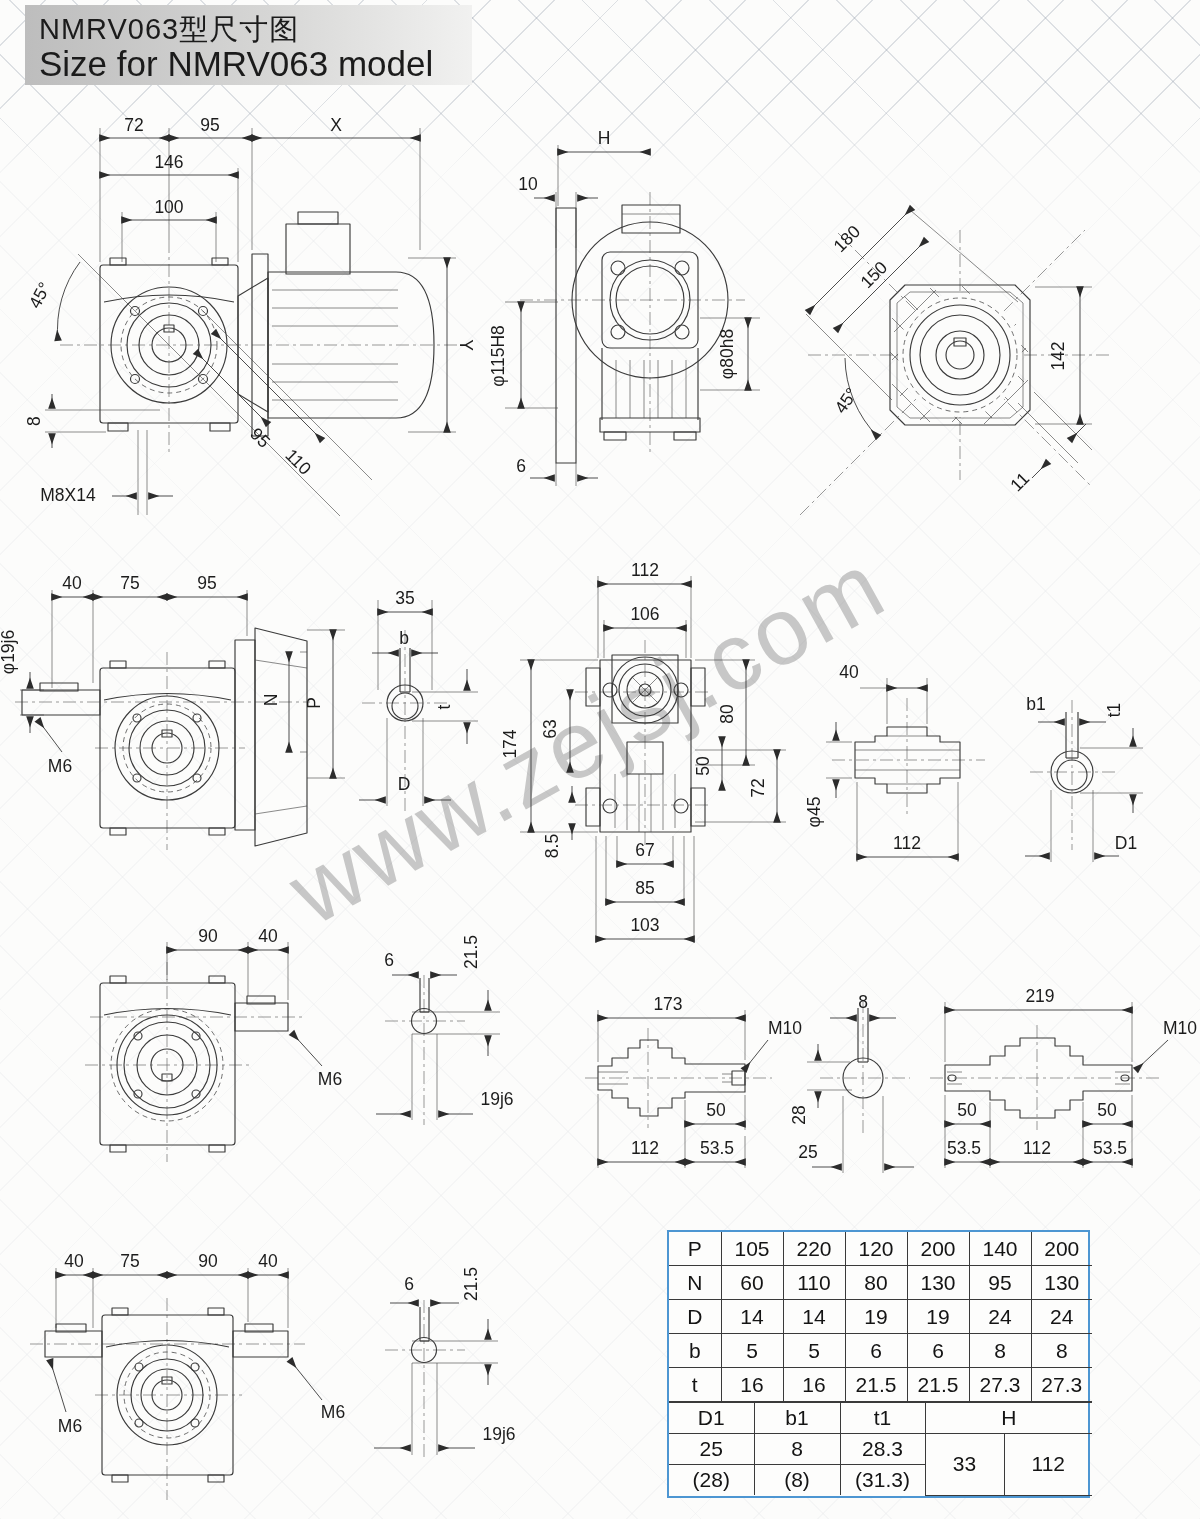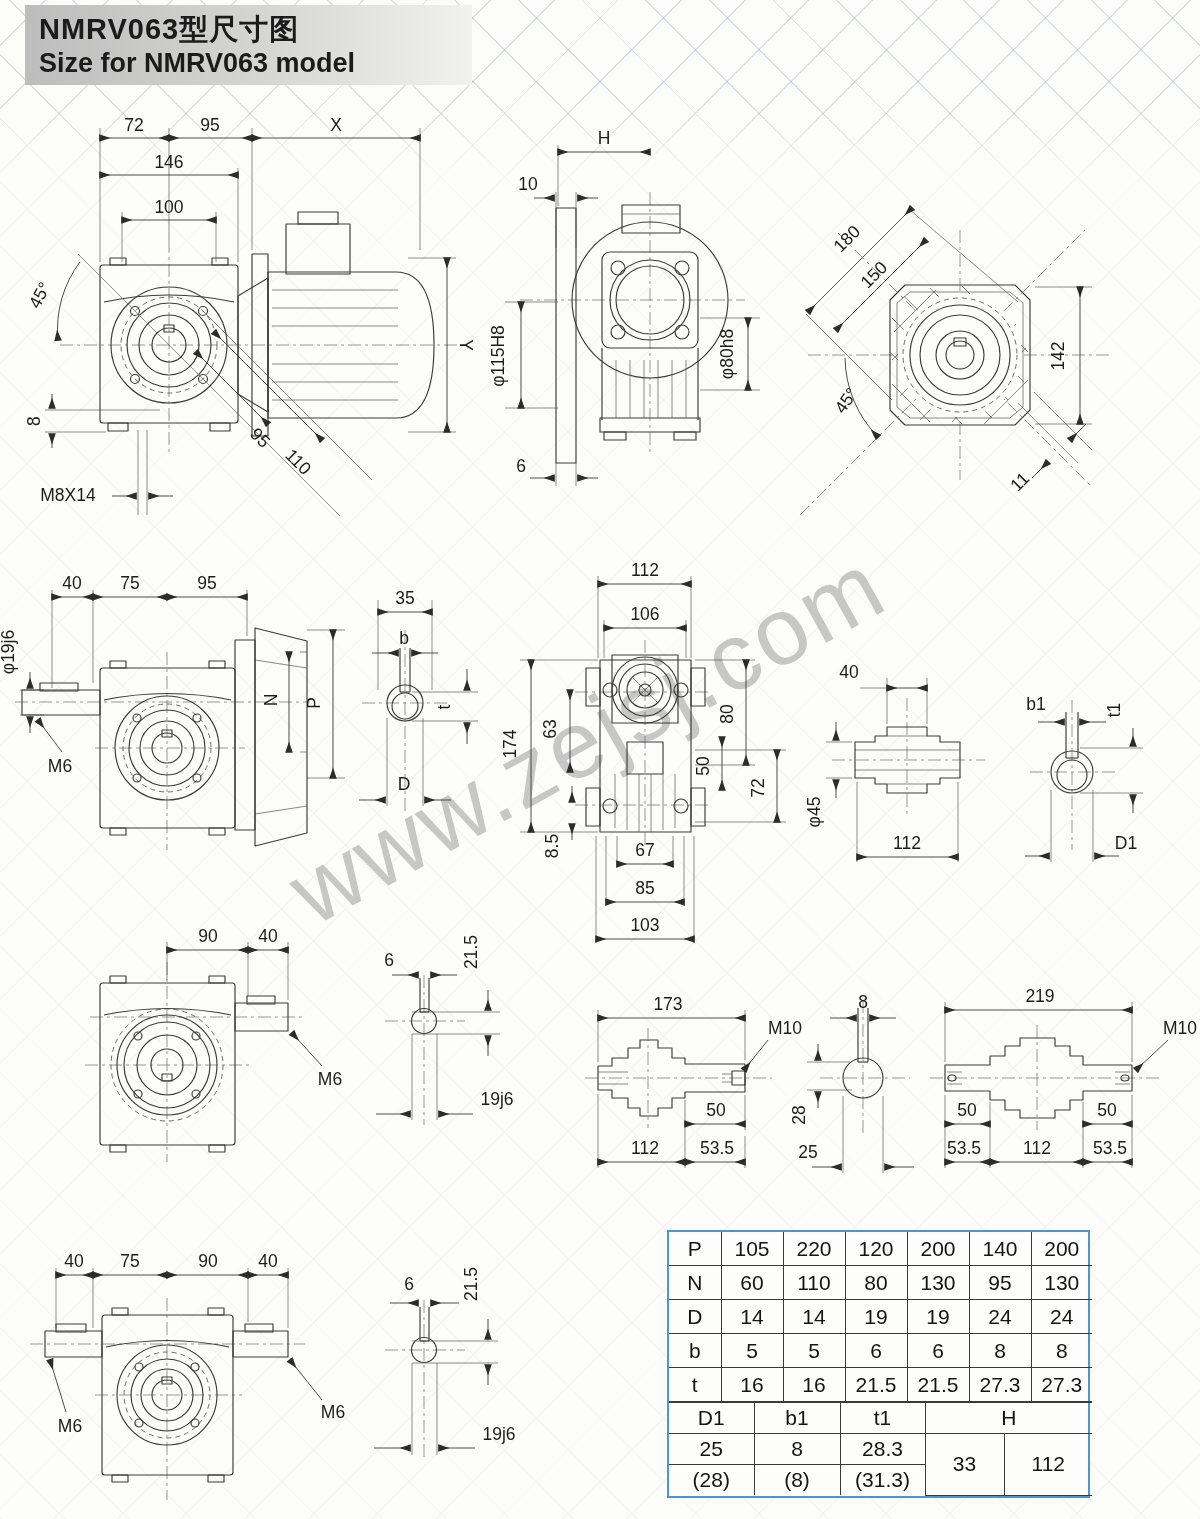--- a/index.html
+++ b/index.html
@@ -8,23 +8,23 @@
     font-family:"Liberation Sans",sans-serif;
     background-color:#fcfcfb;
     background-image:
       repeating-linear-gradient(45deg,  rgba(148,158,172,.30) 0 1.3px, transparent 1.3px 45px),
       repeating-linear-gradient(-45deg, rgba(148,158,172,.30) 0 1.3px, transparent 1.3px 45px);
   }
   .fade{position:absolute;inset:0;z-index:0;pointer-events:none;
     background:linear-gradient(180deg, rgba(252,252,251,0) 0 100px, rgba(252,252,251,.78) 170px 100%);}
   .banner{position:absolute;left:25px;top:5px;width:447px;height:80px;z-index:3;
     background:linear-gradient(90deg,#bdbdbd 0,#d6d6d5 55%,#f1f1f0 100%);
-    padding:6px 14px 0 14px;box-sizing:border-box;color:#1b1b1b;font-weight:bold;}
+    padding:6px 14px 0 14px;box-sizing:border-box;color:#1b1b1b;}
   .banner .t1{font-size:29px;letter-spacing:1px;line-height:36px;}
-  .banner .t2{font-size:27px;line-height:33px;}
+  .banner .t2{font-size:35px;line-height:33px;}
   .wm{position:absolute;left:250px;top:660px;width:760px;z-index:1;pointer-events:none;
     font-size:95px;color:#8f8f8f;opacity:.48;letter-spacing:3px;white-space:nowrap;
     transform:rotate(-29deg);transform-origin:50% 50%;}
   svg.sheet{position:absolute;left:0;top:0;z-index:2;}
   svg text.dim{font-size:17.5px;fill:#1c1c1c;text-anchor:middle;font-family:"Liberation Sans",sans-serif;}
   .ln{fill:none;stroke:#3b3b3b;stroke-width:1.15;stroke-linejoin:round;}
   .lt{fill:none;stroke:#4a4a4a;stroke-width:.65;}
   .dl{fill:none;stroke:#2e2e2e;stroke-width:.85;marker-start:url(#ar);marker-end:url(#ar);}
   .ae{fill:none;stroke:#2e2e2e;stroke-width:.85;marker-end:url(#ar);}
   .de{fill:none;stroke:#3f3f3f;stroke-width:.6;}

